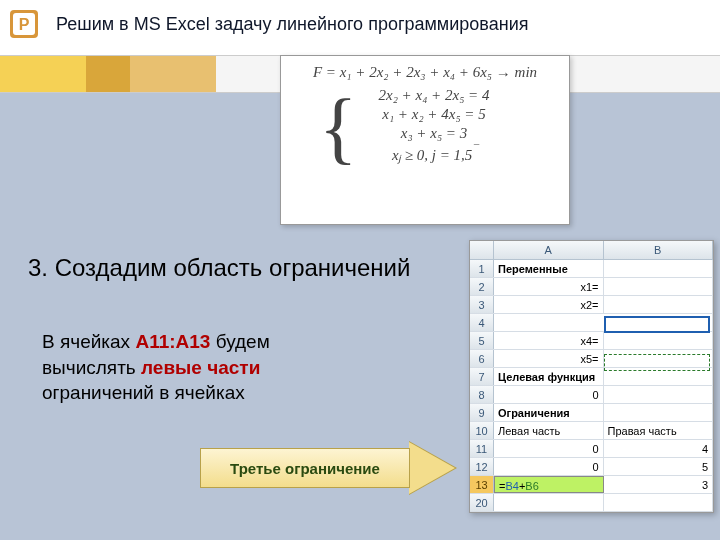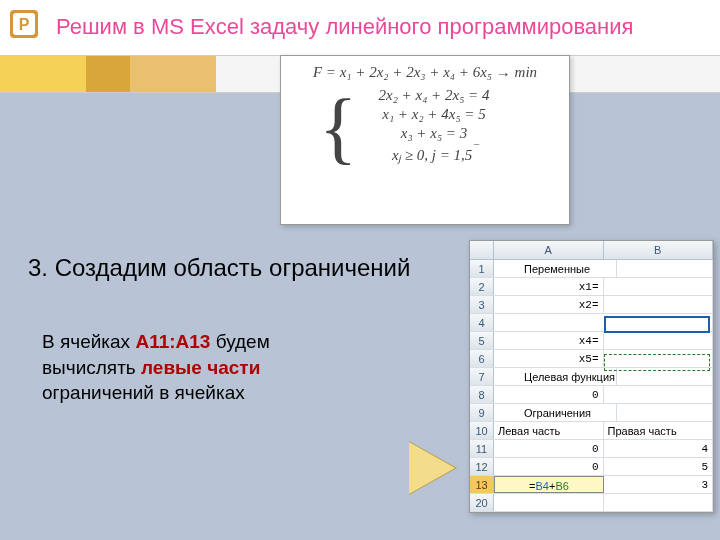--- a/index.html
+++ b/index.html
@@ -25,22 +25,22 @@
     position: absolute;
     left: 4px;
     top: 4px;
     width: 40px;
     height: 40px;
   }
   .title {
     position: absolute;
     left: 56px;
     top: 14px;
-    font-size: 22px;
-    color: #ec4899;
+    font-size: 18px;
+    color: #0f172a;
   }
   .deco-strip {
     position: absolute;
     top: 55px;
     left: 0;
     width: 720px;
     height: 38px;
     background: linear-gradient(to right, #f5d155 0%, #f5d155 12%, #d9a63a 12%, #d9a63a 18%, #e8c070 18%, #e8c070 30%, #f5f5f5 30%, #f5f5f5 100%);
     border-top: 1px solid #ccc;
     border-bottom: 1px solid #ccc;
@@ -138,22 +138,22 @@
   .ex-rowh.sel { background: #f5c85f; color: #5a4000; }
   .ex-cell {
     flex: 1;
     border-right: 1px solid #d6dde5;
     padding: 0 4px;
     line-height: 18px;
     white-space: nowrap;
     overflow: hidden;
     position: relative;
   }
-  .ex-cell.bold { font-weight: normal; margin-left: 26px; }
-  .ex-cell.right { text-align: right; font-family: Liberation Mono, monospace; }
+  .ex-cell.bold { font-weight: bold; }
+  .ex-cell.right { text-align: right; }
   .sel-border {
     position: absolute;
     border: 2px solid #1f5fb0;
     pointer-events: none;
   }
   .dash-border {
     position: absolute;
     border: 1.5px dashed #2a7a2a;
     pointer-events: none;
   }
@@ -235,20 +235,21 @@
 
 <div class="body-text">
   <span>В ячейках </span><span class="red-b">А11:A13</span><span> будем</span><br>
   <span>вычислять </span><span class="red-b">левые части</span><br>
   <span>ограничений в ячейках</span>
 </div>
 
 <div class="arrow-callout">
   <div class="callout-arrow-border"></div>
   <div class="callout-arrow"></div>
+  <div class="callout-body">Третье ограничение</div>
 </div>
 
 <div class="excel-shot">
   <div class="ex-hdr-row">
     <div class="ex-corner"></div>
     <div class="ex-colh">A</div>
     <div class="ex-colh">B</div>
   </div>
   <div id="excel-body">
       <div class="ex-row">
@@ -305,21 +306,21 @@
         <div class="ex-cell right">0</div>
         <div class="ex-cell right">4</div>
       </div>
       <div class="ex-row">
         <div class="ex-rowh">12</div>
         <div class="ex-cell right">0</div>
         <div class="ex-cell right">5</div>
       </div>
       <div class="ex-row">
         <div class="ex-rowh sel">13</div>
-        <div class="ex-cell" style="background: #fef9c3; border: 1px solid rgb(136, 136, 136); text-align: center;"><span class="formula-txt">=</span><span class="formula-ref1">B4</span><span class="formula-txt">+</span><span class="formula-ref2">B6</span></div>
+        <div class="ex-cell" style="background: #bef264; border: 1px solid rgb(136, 136, 136); text-align: left;"><span class="formula-txt">=</span><span class="formula-ref1">B4</span><span class="formula-txt">+</span><span class="formula-ref2">B6</span></div>
         <div class="ex-cell right">3</div>
       </div>
       <div class="ex-row">
         <div class="ex-rowh">20</div>
         <div class="ex-cell"></div>
         <div class="ex-cell"></div>
       </div>
     </div>
   <div class="sel-border" style="top:75px;left:134px;width:106px;height:17px"></div>
   <div class="dash-border" style="top:113px;left:134px;width:106px;height:17px"></div>

